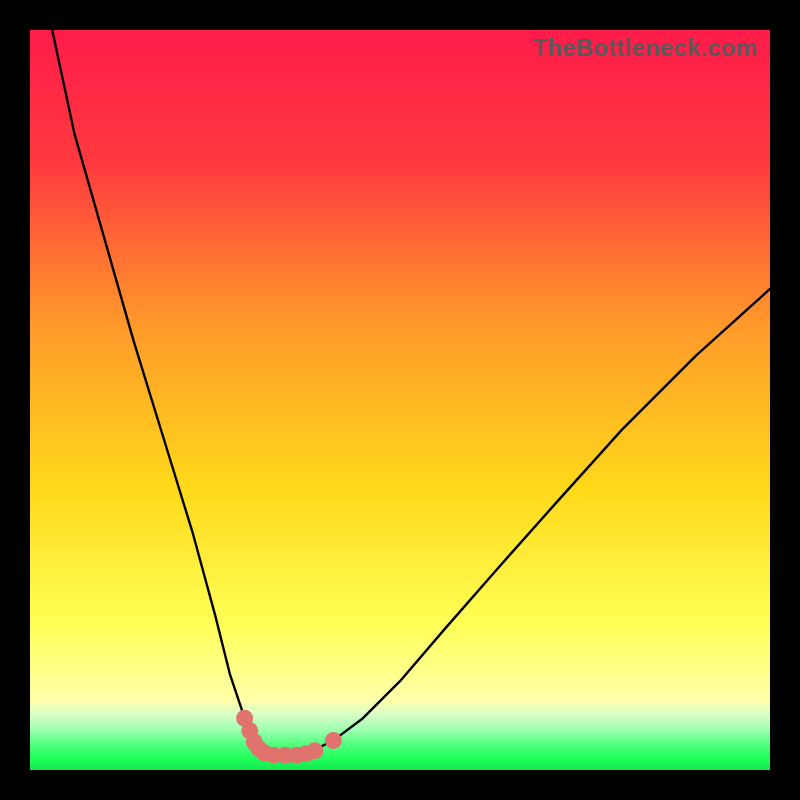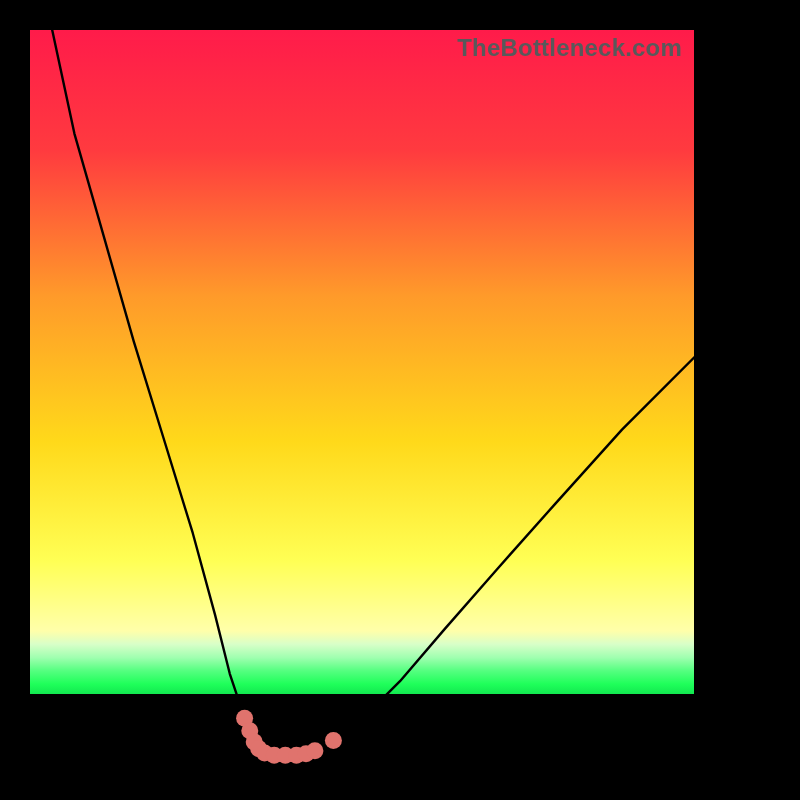--- a/index.html
+++ b/index.html
@@ -7,21 +7,21 @@
     padding: 0;
     width: 800px;
     height: 800px;
     background: #000;
     overflow: hidden;
   }
   .frame {
     position: absolute;
     left: 30px;
     top: 30px;
-    width: 664px;
+    width: 740px;
     height: 740px;
     overflow: hidden;
     text-align: right;
   }
   .gradient {
     position: absolute;
     left: 0; top: 0; right: 0; bottom: 0;
   }
   .watermark {
     position: absolute;

